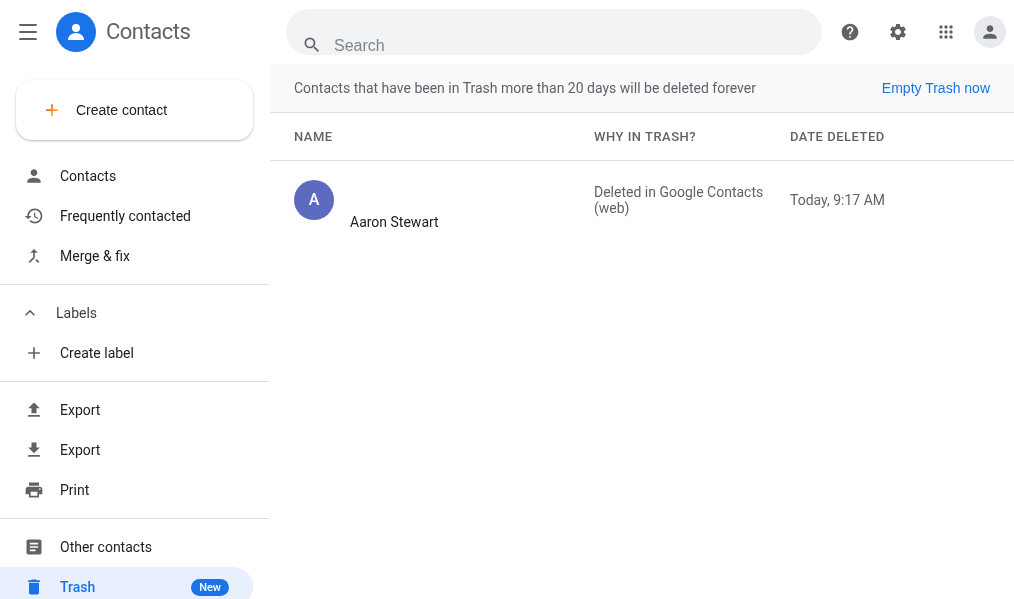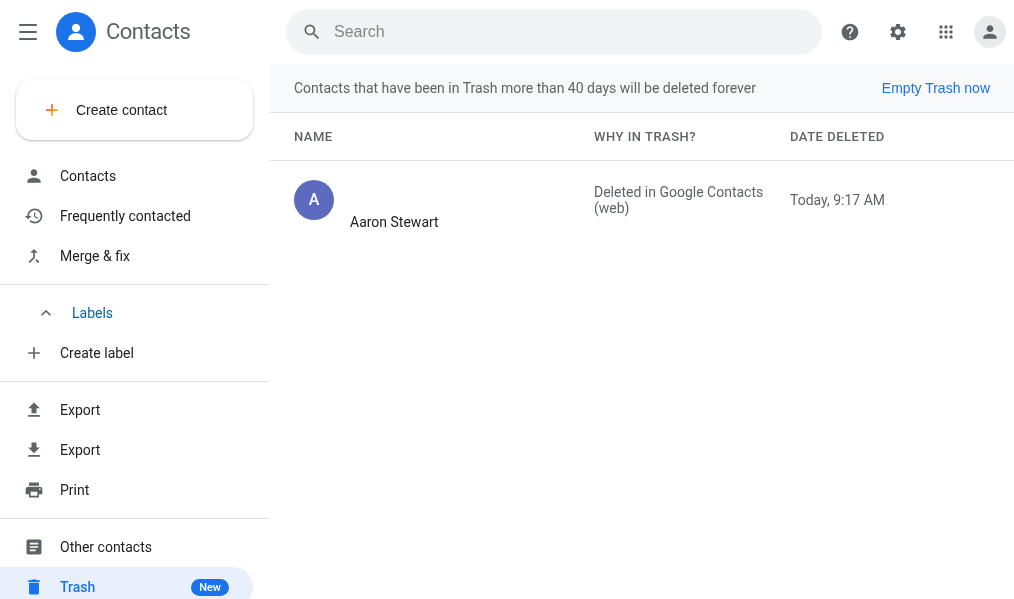--- a/index.html
+++ b/index.html
@@ -9,21 +9,21 @@
     .topbar { display: flex; align-items: center; height: 64px; padding: 0 8px; gap: 8px; border-bottom: 1px solid transparent; }
     .topbar-left { display: flex; align-items: center; gap: 8px; width: 270px; flex-shrink: 0; }
     .hamburger-btn { width: 40px; height: 40px; border-radius: 50%; border: none; background: transparent; cursor: pointer; display: flex; align-items: center; justify-content: center; }
     .hamburger-icon { display: flex; flex-direction: column; gap: 5px; }
     .hamburger-icon span { display: block; width: 18px; height: 2px; background: #5f6368; border-radius: 1px; }
     .app-logo { display: flex; align-items: center; gap: 10px; }
     .logo-circle { width: 40px; height: 40px; border-radius: 50%; background: #1a73e8; display: flex; align-items: center; justify-content: center; color: white; font-size: 20px; font-weight: 500; }
     .app-name { font-size: 22px; color: #5f6368; font-weight: 400; letter-spacing: -0.5px; }
 
     .search-bar { flex: 1; max-width: 720px; }
-    .search-input-wrapper { display: flex; align-items: center; background: #f1f3f4; border-radius: 24px; padding: 0 16px; height: 46px; gap: 12px; }
+    .search-input-wrapper { display: flex; align-items: flex-end; background: #f1f3f4; border-radius: 24px; padding: 0 16px; height: 46px; gap: 12px; }
     .search-icon-svg { color: #5f6368; flex-shrink: 0; }
     .search-input { border: none; background: transparent; font-size: 16px; color: #202124; outline: none; width: 100%; }
     .search-input::placeholder { color: #80868b; }
 
     .topbar-right { display: flex; align-items: center; gap: 8px; margin-left: auto; }
     .icon-btn { width: 40px; height: 40px; border-radius: 50%; border: none; background: transparent; cursor: pointer; display: flex; align-items: center; justify-content: center; color: #5f6368; font-size: 18px; }
     .avatar-btn { width: 32px; height: 32px; border-radius: 50%; background: #e8eaed; border: none; cursor: pointer; overflow: hidden; display: flex; align-items: center; justify-content: center; }
 
     
     .layout { display: flex; height: calc(599px - 64px); }
@@ -36,21 +36,21 @@
 
     .sidebar-item { display: flex; align-items: center; gap: 16px; padding: 0 24px; height: 40px; border-radius: 0 20px 20px 0; cursor: pointer; margin-right: 16px; color: #202124; font-size: 14px; }
     .sidebar-item.active { background: #e8f0fe; color: #1a73e8; font-weight: 500; }
     .sidebar-icon { width: 20px; height: 20px; display: flex; align-items: center; justify-content: center; color: #5f6368; flex-shrink: 0; }
     .sidebar-item.active .sidebar-icon { color: #1a73e8; }
     .sidebar-label { flex: 1; }
     .new-badge { background: #1a73e8; color: white; font-size: 11px; font-weight: 500; padding: 2px 8px; border-radius: 10px; }
 
     .sidebar-divider { height: 1px; background: #e0e0e0; margin: 8px 0; }
 
-    .sidebar-section-header { display: flex; align-items: center; gap: 16px; padding: 0 36px; height: 40px; cursor: pointer; color: #0369a1; font-size: 14px; }
+    .sidebar-section-header { display: flex; align-items: center; gap: 16px; padding: 0 20px; height: 40px; cursor: pointer; color: #404040; font-size: 14px; }
 
     
     .main { flex: 1; overflow: auto; display: flex; flex-direction: column; }
     .trash-banner { background: #f8f9fa; padding: 16px 24px; display: flex; align-items: center; justify-content: space-between; border-bottom: 1px solid #e0e0e0; }
     .banner-text { color: #5f6368; font-size: 14px; }
     .empty-trash-btn { color: #1a73e8; font-size: 14px; font-weight: 500; background: none; border: none; cursor: pointer; white-space: nowrap; }
 
     .table-header { display: grid; grid-template-columns: 300px 1fr 200px; padding: 8px 24px; border-bottom: 1px solid #e0e0e0; }
     .col-header { font-size: 13px; color: #5f6368; font-weight: 500; text-transform: uppercase; letter-spacing: 0.5px; padding: 8px 0; }
 
@@ -226,21 +226,21 @@
       </span>
       <span class="sidebar-label">Trash</span>
       <span class="new-badge">New</span>
     </div>
 
   </div>
 
   <div class="main">
 
     <div class="trash-banner">
-      <span class="banner-text">Contacts that have been in Trash more than 40 days will be deleted forever</span>
+      <span class="banner-text">Contacts that have been in Trash more than 20 days will be deleted forever</span>
       <button class="empty-trash-btn">Empty Trash now</button>
     </div>
 
     <div class="table-header">
       <span class="col-header">Name</span>
       <span class="col-header">Why in Trash?</span>
       <span class="col-header">Date deleted</span>
     </div>
 
 

